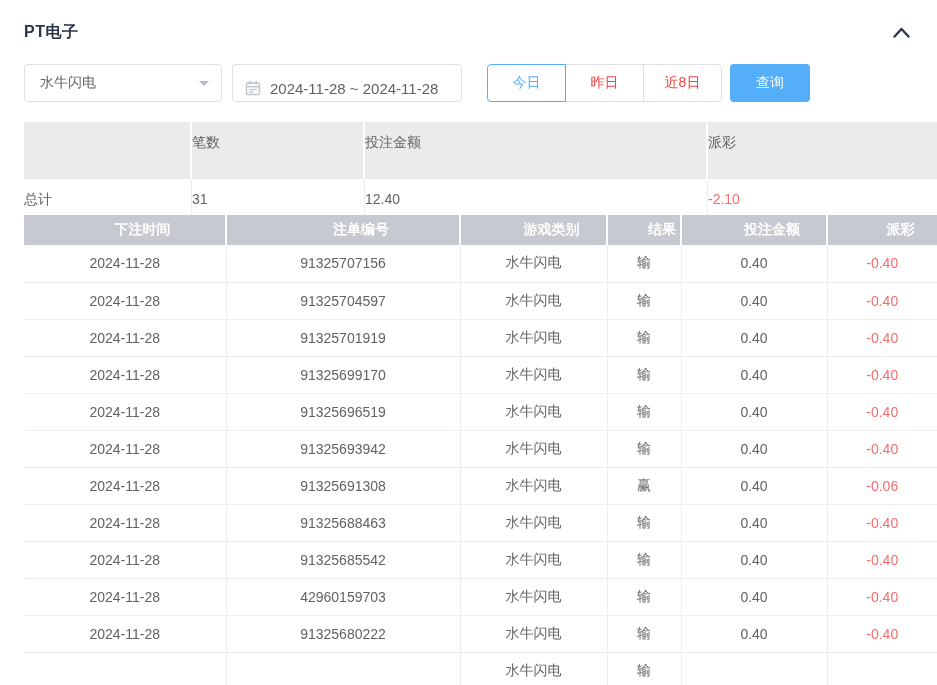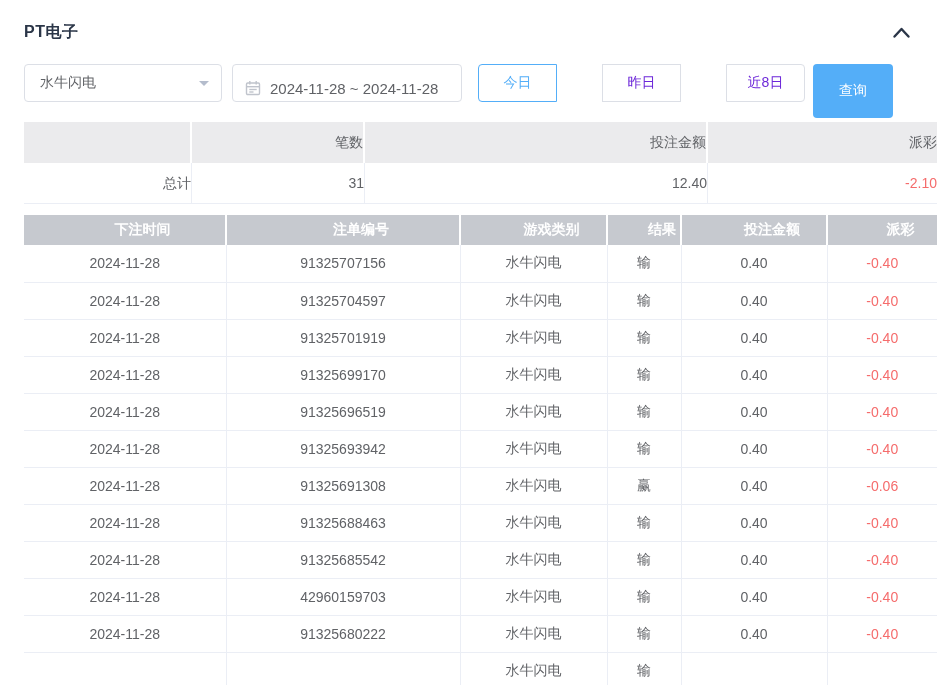--- a/index.html
+++ b/index.html
@@ -29,38 +29,38 @@
   .caret-down {
     width: 0; height: 0; border: 5px solid transparent; border-top-color: #b4bccc;
     margin-top: 5px;
   }
   .date-box {
     width: 230px; margin-left: 10px; border: 1px solid #dcdfe6; border-radius: 4px; background: #fff;
     display: flex; align-items: center; padding: 10px 10px 0 12px;
     color: #606266; font-size: 15px; cursor: pointer; white-space: nowrap;
   }
   .date-box svg { margin-right: 9px; flex: none; }
-  .btn-group { display: flex; margin-left: 16px; gap: 46px; }
+  .btn-group { display: flex; margin-left: 25px; }
   .qbtn {
     width: 79px; height: 38px; background: #fff; border: 1px solid #dcdfe6;
-    color: #6d28d9; font-size: 14px; cursor: pointer; margin-left: -1px;
+    color: #ef4444; font-size: 14px; cursor: pointer; margin-left: -1px;
     font-family: inherit;
   }
   .qbtn:first-child { margin-left: 0; border-radius: 4px 0 0 4px; }
   .qbtn:last-child { border-radius: 0 4px 4px 0; }
   .qbtn.active { color: #54aef8; border-color: #54aef8; position: relative; z-index: 1; }
   .query-btn {
-    margin-left: 8px; width: 80px; height: 54px; border: none; border-radius: 4px;
+    margin-left: 8px; width: 80px; height: 38px; border: none; border-radius: 4px;
     background: #54aef8; color: #fff; font-size: 14px; cursor: pointer; font-family: inherit;
   }
 
   
   .summary { position: absolute; top: 122px; left: 24px; width: 913px; font-size: 14px; }
   .summary-row { display: grid; grid-template-columns: 168px 173px 343px 229px; }
-  .summary-row .cell { height: 41px; line-height: 41px; text-align: right; }
+  .summary-row .cell { height: 57px; line-height: 41px; text-align: left; }
   .summary-head .cell { background: #ebebed; color: #606266; border-right: 2px solid #fff; }
   .summary-head .cell:last-child { border-right: none; }
   .summary-body .cell { background: #fff; color: #606266; border-right: 1px solid #ebeef5; border-bottom: 1px solid #ebeef5; }
   .summary-body .cell:last-child { border-right: none; }
   .red { color: #f56c6c !important; }
 
   
   table.bet-table {
     position: absolute; top: 215px; left: 24px; width: 913px;
     border-collapse: collapse; table-layout: fixed; font-size: 14px;

